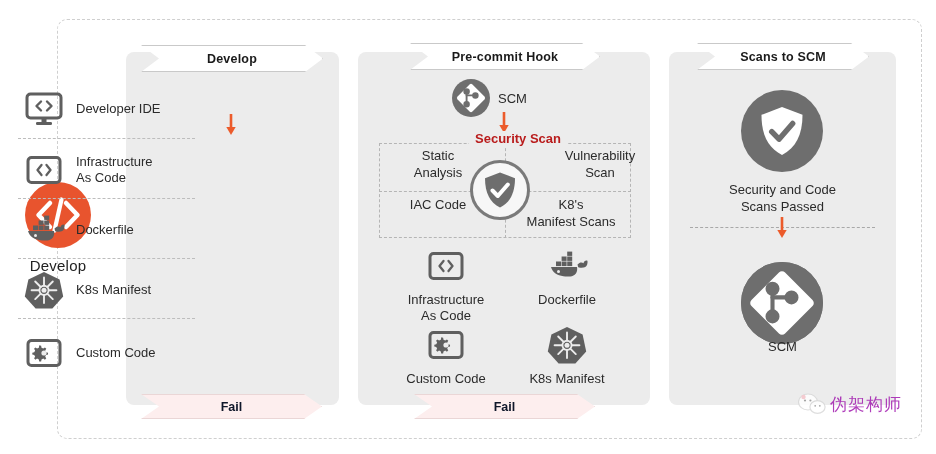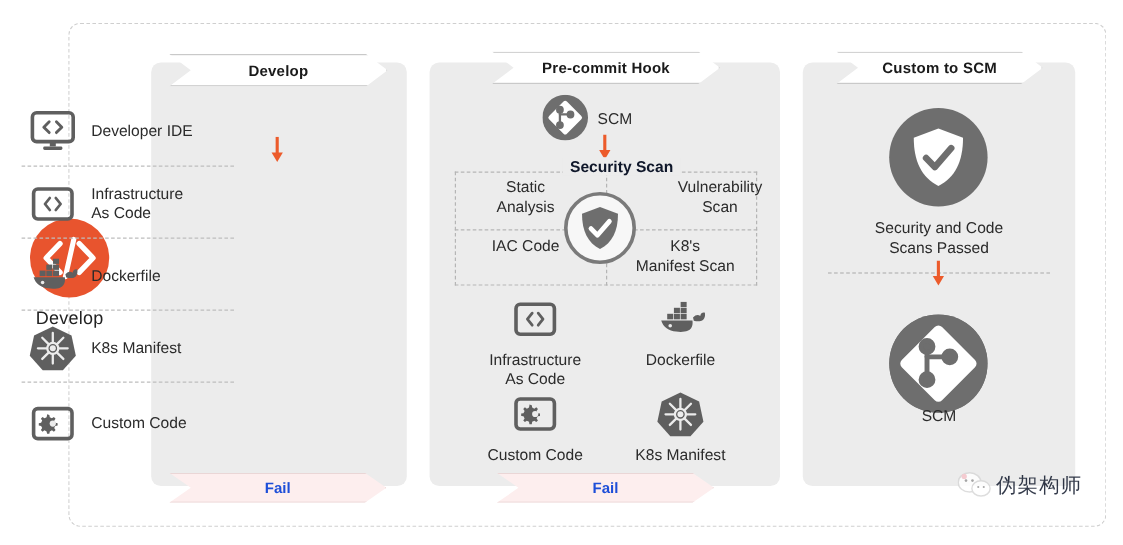--- a/index.html
+++ b/index.html
@@ -86,21 +86,21 @@
 
   .chev-fail {
     position: absolute;
     height: 25px;
     box-sizing: border-box;
     display: flex;
     align-items: center;
     justify-content: center;
     font-size: 12.5px;
     font-weight: bold;
-    color: #1d4ed8;
+    color: #0f172a;
     background: #fdeeee;
     border: 1px solid #ead6d6;
     clip-path: polygon(0 0, calc(100% - 18px) 0, 100% 50%, calc(100% - 18px) 100%, 0 100%, 18px 50%);
     z-index: 5;
   }
   .fail-develop   { left: 141px; top: 394px; width: 181px; }
   .fail-precommit { left: 414px; top: 394px; width: 181px; }
 
   
   .dev-row {
@@ -137,21 +137,21 @@
   .scm-top .lbl { font-size: 13px; color: #2b2b2b; margin-left: 8px; }
 
   .sec-title {
     position: absolute;
     left: 358px;
     top: 131px;
     width: 320px;
     text-align: center;
     font-size: 13px;
     font-weight: bold;
-    color: #0f172a;
+    color: #b91c1c;
     z-index: 4;
     background: transparent;
   }
   .sec-title span {
     background: #ececec;
     padding: 0 6px;
   }
   .sec-box {
     position: absolute;
     left: 379px;
@@ -254,21 +254,21 @@
   .watermark {
     position: absolute;
     left: 798px;
     top: 392px;
     display: flex;
     align-items: center;
     opacity: .85;
   }
   .wm-text {
     font-size: 17px;
-    color: #0f172a;
+    color: #a21caf;
     margin-left: 4px;
     font-family: "DejaVu Sans", sans-serif;
     letter-spacing: 1px;
   }
 </style>
 </head>
 <body>
 
 <div class="outer-frame"></div>
 
@@ -282,21 +282,21 @@
   </div>
   <div class="develop-label">Develop</div>
 </div>
 
 <div class="col col-develop"></div>
 <div class="col col-precommit"></div>
 <div class="col col-commit"></div>
 
 <div class="chev chev-develop">Develop</div>
 <div class="chev chev-precommit">Pre-commit Hook</div>
-<div class="chev chev-commit">Custom to SCM</div>
+<div class="chev chev-commit">Scans to SCM</div>
 
 <div class="dev-row" style="top:78px;">
   <div class="ico">
     <svg width="40" height="34" viewBox="0 0 40 34">
       <rect x="3" y="2" width="34" height="24" rx="3.5" fill="none" stroke="#5f5f5f" stroke-width="3"></rect>
       <path d="M17 9.5 L12.5 14 L17 18.5" fill="none" stroke="#5f5f5f" stroke-width="2.4" stroke-linecap="round" stroke-linejoin="round"></path>
       <path d="M23 9.5 L27.5 14 L23 18.5" fill="none" stroke="#5f5f5f" stroke-width="2.4" stroke-linecap="round" stroke-linejoin="round"></path>
       <rect x="17.5" y="26" width="5" height="4" fill="#5f5f5f"></rect>
       <rect x="12" y="30" width="16" height="3" rx="1.2" fill="#5f5f5f"></rect>
     </svg>
@@ -410,21 +410,21 @@
 <div class="sec-vline"></div>
 <div class="sec-hline"></div>
 <div class="sec-title"><span>Security Scan</span></div>
 
 <div class="sec-cell sec-q1" style="white-space:pre-line;">Static
 Analysis</div>
 <div class="sec-cell sec-q2" style="white-space:pre-line;">Vulnerability
 Scan</div>
 <div class="sec-cell sec-q3" style="white-space:pre-line;">IAC Code</div>
 <div class="sec-cell sec-q4" style="white-space:pre-line;">K8's
-Manifest  Scan</div>
+Manifest  Scans</div>
 
 <div class="shield-circle">
   <svg width="34" height="38" viewBox="0 0 34 38">
     <path d="M17 1.5 L32 7.2 C32 22 27 31.5 17 36.5 C7 31.5 2 22 2 7.2 Z" fill="#6e6e6e"></path>
     <path d="M9.5 19.5 L14.8 25 L24.8 13.5" fill="none" stroke="#ffffff" stroke-width="4" stroke-linecap="round" stroke-linejoin="round"></path>
   </svg>
 </div>
 
 <div class="tile tile-iac">
   <div class="ico">

